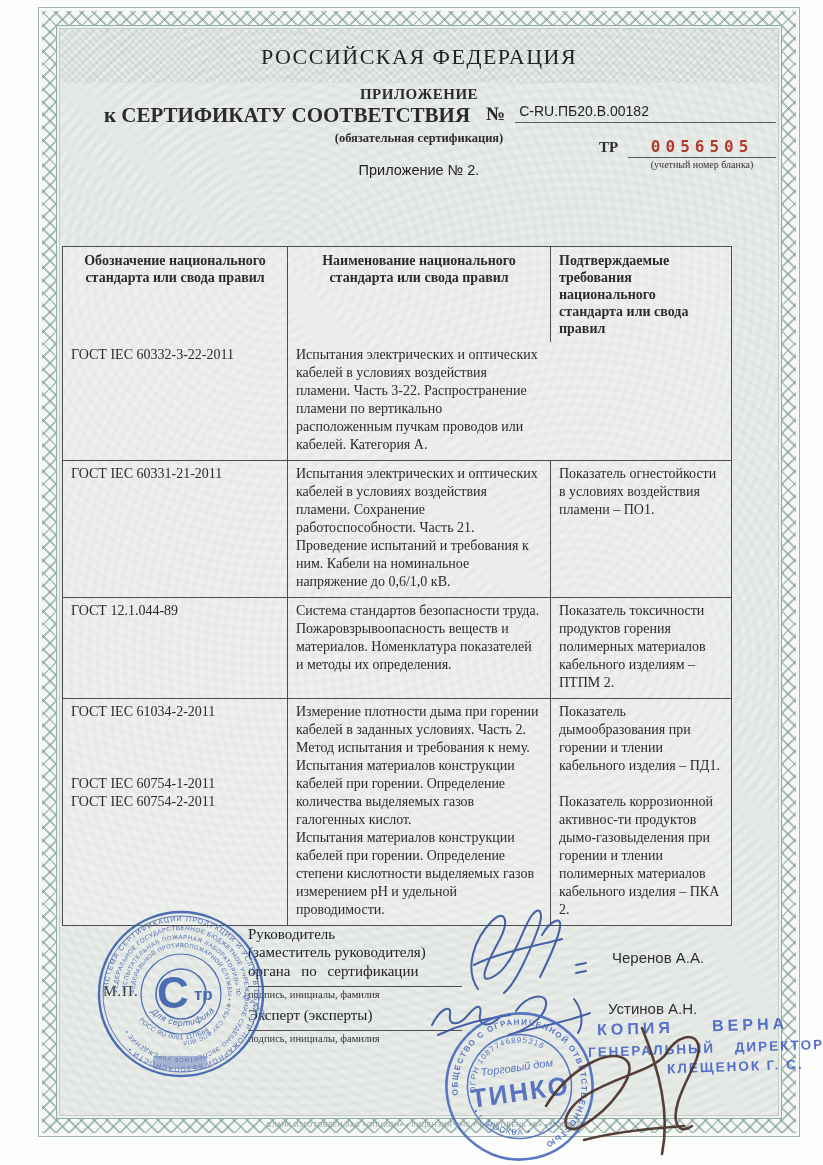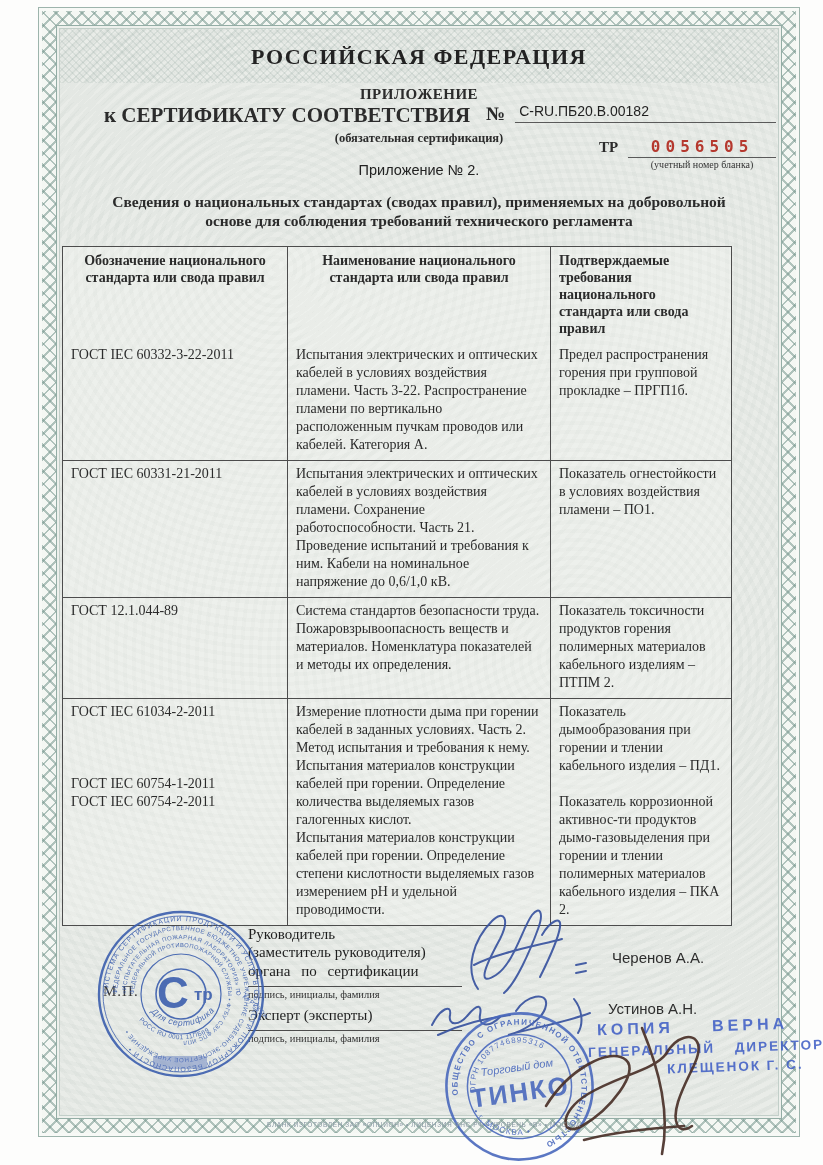--- a/index.html
+++ b/index.html
@@ -17,21 +17,21 @@
     background:
       repeating-radial-gradient(circle at 30% 22%, rgba(130,150,142,.05) 0 4px, rgba(0,0,0,0) 4px 9px),
       repeating-radial-gradient(circle at 72% 58%, rgba(130,150,142,.05) 0 4px, rgba(0,0,0,0) 4px 9px),
       #e9ece8;}
   .top-band{position:absolute;left:0;top:0;right:0;height:54px;pointer-events:none;
     background:
       repeating-linear-gradient(45deg, rgba(118,144,136,.13) 0 1.5px, rgba(0,0,0,0) 1.5px 5px),
       repeating-linear-gradient(-45deg, rgba(118,144,136,.13) 0 1.5px, rgba(0,0,0,0) 1.5px 5px);}
   .abs{position:absolute;}
   .center{left:0;right:0;text-align:center;}
-  .country{top:15px;font-size:22px;font-weight:bold;letter-spacing:1.5px;color:#222;}
+  .country{top:15px;font-size:22px;font-weight:normal;letter-spacing:1.5px;color:#222;}
   .h-pril{top:57px;font-size:15px;font-weight:bold;letter-spacing:.5px;}
   .cert-line{top:74px;left:44px;right:2px;display:flex;align-items:flex-start;}
   .cert-title{font-size:21px;font-weight:bold;white-space:nowrap;}
   .num-sign{font-size:19px;font-weight:bold;margin-left:16px;}
   .cert-num-wrap{flex:1;margin-left:10px;border-bottom:1.5px solid #5a5a5a;padding:0 0 3px 4px;
                  font-family:"Liberation Sans",sans-serif;font-size:14px;color:#1f1f1f;}
   .oblig{top:102px;font-size:12.5px;font-weight:bold;}
   .tr-block{top:108px;left:539px;width:177px;display:flex;align-items:baseline;}
   .tr-label{font-size:15px;font-weight:bold;}
   .tr-line{flex:1;margin-left:10px;border-bottom:1.5px solid #5a5a5a;text-align:center;padding-bottom:1px;position:relative;}
@@ -90,33 +90,31 @@
 
           <div class="abs tr-block">
             <span class="tr-label">ТР</span>
             <span class="tr-line">
               <span class="tr-num">0056505</span>
               <span class="tr-caption">(учетный номер бланка)</span>
             </span>
           </div>
 
           <div class="abs center app-num">Приложение № 2.</div>
-          <div class="abs intro">Сведения о национальных стандартах (сводах правил), применяемых на добровольной основе для соблюдения требований технического регламента</div>
 
           <div class="table">
             <div class="trow thead">
               <div class="tcell c0">Обозначение национального стандарта или свода правил</div>
               <div class="tcell c1">Наименование национального стандарта или свода правил</div>
               <div class="tcell c2">Подтверждаемые требования национального стандарта или свода правил</div>
             </div>
             <div>
                 <div class="trow">
                   <div class="tcell c0"><p>ГОСТ IEC 60332-3-22-2011</p></div>
                   <div class="tcell c1"><p>Испытания электрических и оптических кабелей в условиях воздействия пламени. Часть 3-22. Распространение пламени по вертикально расположенным пучкам проводов или кабелей. Категория А.</p></div>
-                  <div class="tcell c2"><p>Предел распространения горения при групповой прокладке – ПРГП1б.</p></div>
                 </div>
                 <div class="trow">
                   <div class="tcell c0"><p>ГОСТ IEC 60331-21-2011</p></div>
                   <div class="tcell c1"><p>Испытания электрических и оптических кабелей в условиях воздействия пламени. Сохранение работоспособности. Часть 21. Проведение испытаний и требования к ним. Кабели на номинальное напряжение до 0,6/1,0 кВ.</p></div>
                   <div class="tcell c2"><p>Показатель огнестойкости в условиях воздействия пламени – ПО1.</p></div>
                 </div>
                 <div class="trow">
                   <div class="tcell c0"><p>ГОСТ 12.1.044-89</p></div>
                   <div class="tcell c1"><p>Система стандартов безопасности труда. Пожаровзрывоопасность веществ и материалов. Номенклатура показателей и методы их определения.</p></div>
                   <div class="tcell c2"><p>Показатель токсичности продуктов горения полимерных материалов кабельного изделиям – ПТПМ 2.</p></div>

